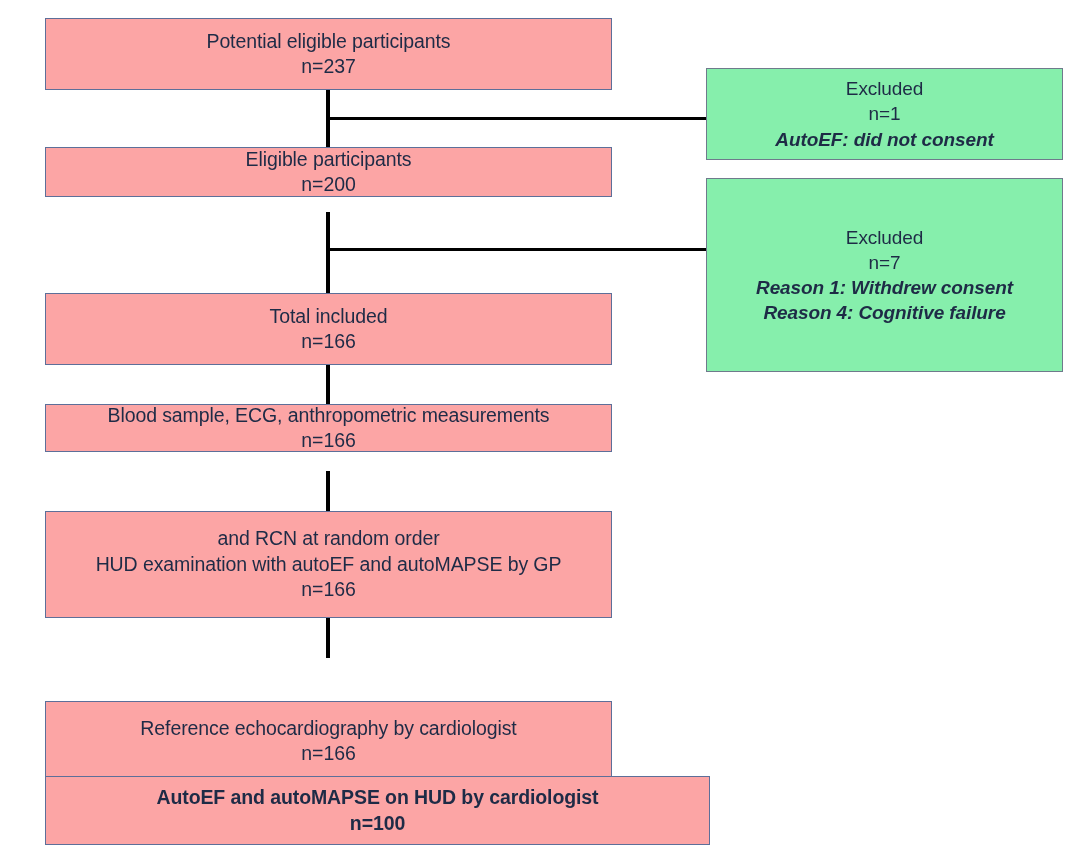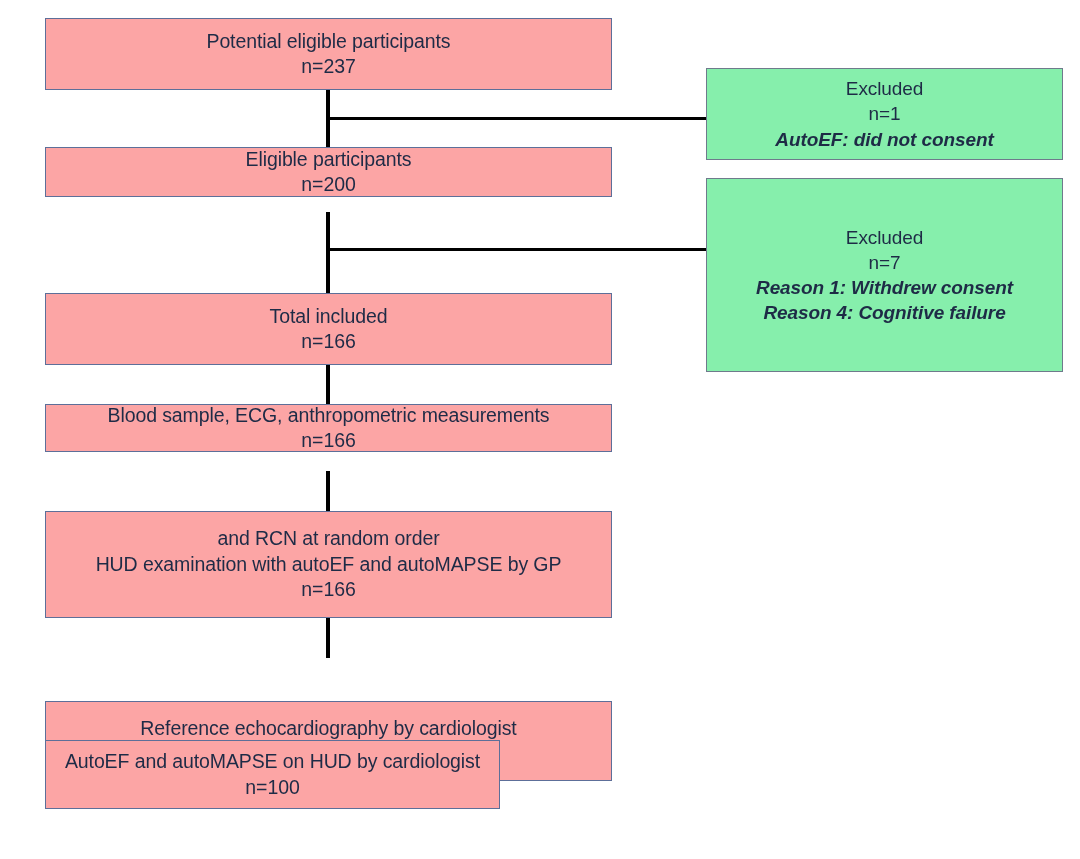--- a/index.html
+++ b/index.html
@@ -102,21 +102,21 @@
     <span class="line">and RCN at random order</span>
     <span class="line">HUD examination with autoEF and autoMAPSE by GP</span>
     <span class="line">n=166</span>
   </div>
 
   <div class="node primary" style="left:45px; top:657px; width:567px; height:80px;margin-top:44px;">
     <span class="line">Reference echocardiography by cardiologist</span>
     <span class="line">n=166</span>
   </div>
 
-  <div class="node primary" style="left:45px; top:740px; width:455px; height:69px;">
+  <div class="node primary" style="left:45px; top:776px; width:665px; height:69px;font-weight:bold;">
     <span class="line">AutoEF and autoMAPSE on HUD by cardiologist</span>
     <span class="line">n=100</span>
   </div>
 
   <div class="node excluded" style="left:706px; top:68px; width:357px; height:92px;">
     <span class="line">Excluded</span>
     <span class="line">n=1</span>
     <span class="line italic">AutoEF: did not consent</span>
   </div>
 

